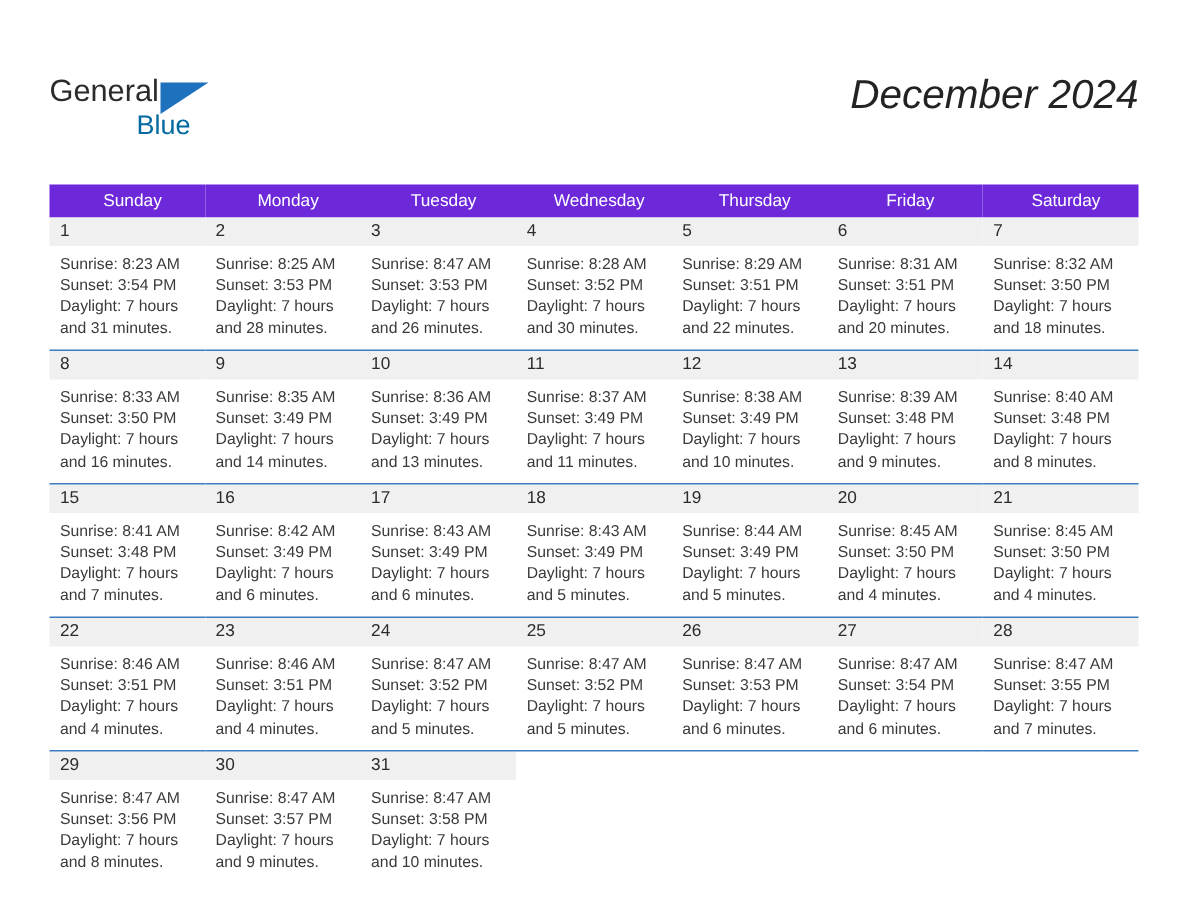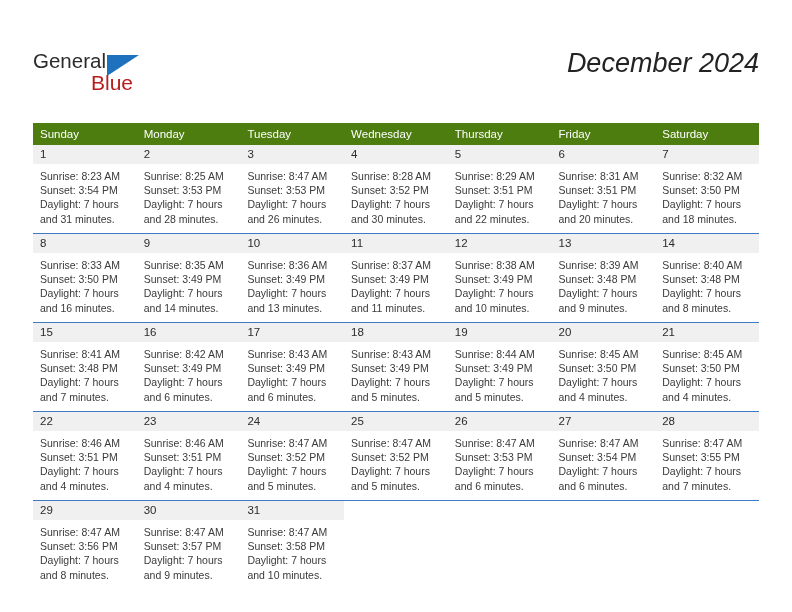--- a/index.html
+++ b/index.html
@@ -51,22 +51,22 @@
     top: 5px;
     width: 0;
     height: 0;
     border-left: 32px solid #1e72bd;
     border-bottom: 21px solid transparent;
   }
   .logo-blue {
     position: absolute;
     left: 58px;
     top: 22px;
-    font-size: 21px;
-    color: #b91c1c;
+    font-size: 18px;
+    color: #0369a1;
     line-height: 22px;
   }
 
   .title-block {
     position: absolute;
     right: 0;
     top: 0;
     text-align: right;
   }
   .month-title {
@@ -87,25 +87,25 @@
   
   .calendar {
     position: absolute;
     left: 33px;
     top: 105px;
     width: 726px;
     border-collapse: collapse;
     table-layout: fixed;
   }
   .calendar th {
-    background: #4d7c0f;
+    background: #6d28d9;
     color: #ffffff;
     font-size: 11.5px;
     font-weight: normal;
-    text-align: left;
+    text-align: center;
     padding: 5px 0 5px 7px;
     height: 11px;
     border: none;
   }
   .week-row td {
     vertical-align: top;
     padding: 0;
     border: none;
     border-top: 1px solid #3d7cc0;
   }

